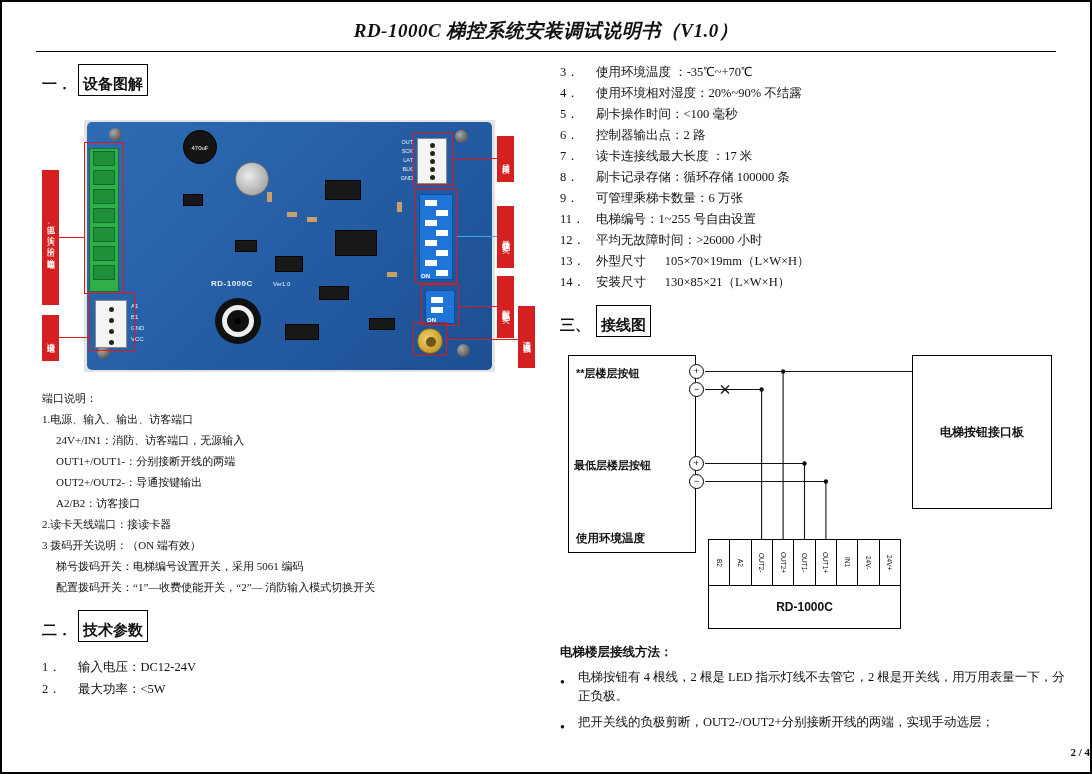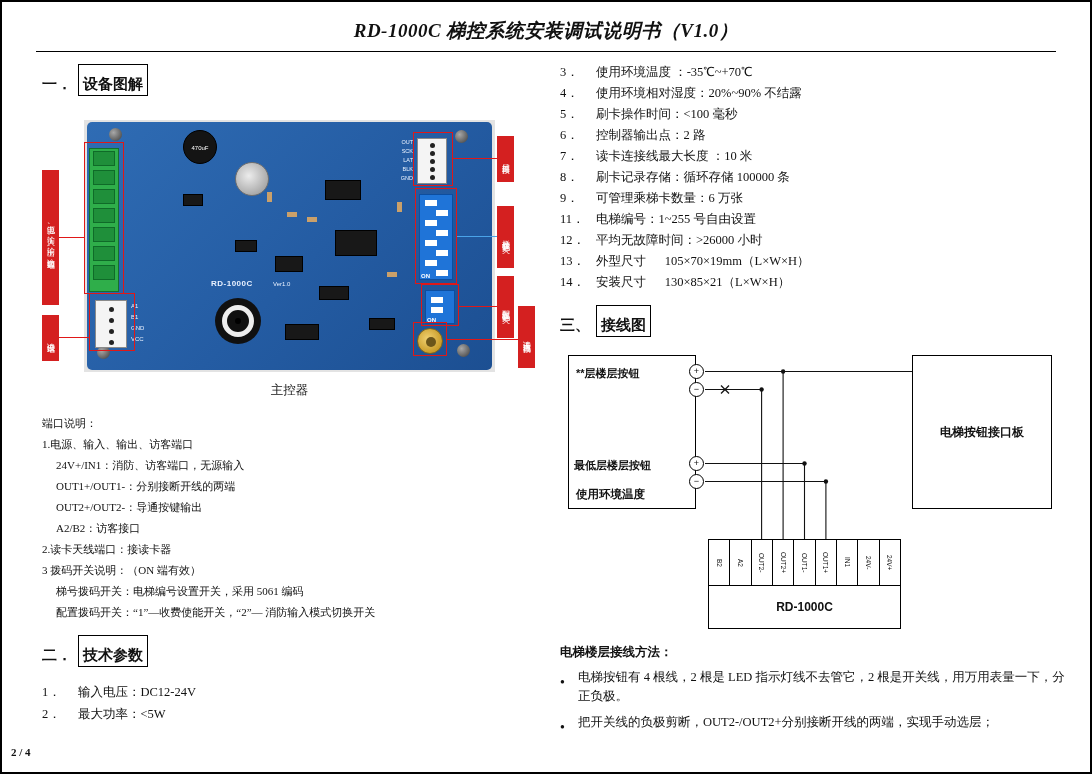--- a/index.html
+++ b/index.html
@@ -73,41 +73,41 @@
   .t-item .num { width:36px; flex:0 0 auto; }
   .t-item .txt { flex:1; white-space:pre-wrap; }
   .tech-right { margin-top:4px; font-size:12.5px; }
   .tech-right .t-item { line-height:21px; }
 
   
   .wd { position:relative; width:505px; height:285px; margin-top:12px;
         font-family:"Liberation Sans",sans-serif; }
   .wires { position:absolute; left:0; top:0; }
   .wd-box { position:absolute; border:1px solid #000; background:#fff; }
-  .wd-left  { left:8px;  top:6px;  width:128px; height:154px; }
+  .wd-left  { left:8px;  top:6px;  width:128px; height:198px; }
   .wd-right { left:352px; top:6px; width:140px; height:154px; display:flex; align-items:center; justify-content:center;
               font:bold 12px "Liberation Sans",sans-serif; }
   .wd-lbl { position:absolute; font:bold 11px "Liberation Sans",sans-serif; }
   .pm { position:absolute; width:15px; height:15px; border:1px solid #000; border-radius:50%; background:#fff;
         font:9px/13px "Liberation Sans",sans-serif; text-align:center; z-index:2; }
   .wd-ctrl { left:148px; top:190px; width:193px; height:90px; }
   .term-row { display:flex; height:46px; border-bottom:1px solid #000; }
   .term { flex:1; border-right:1px solid #000; display:flex; align-items:center; justify-content:center;
           writing-mode:vertical-rl; text-orientation:mixed; font-size:6.5px; }
   .term:last-child { border-right:none; }
   .ctrl-name { height:42px; display:flex; align-items:center; justify-content:center;
                font:bold 12px "Liberation Sans",sans-serif; }
 
   .method { margin-top:10px; }
   .method-head { font:bold 12.5px "Liberation Sans",sans-serif; }
   .bullet { display:flex; margin-top:7px; font-size:12.5px; line-height:19px; }
   .bullet .mark { flex:0 0 18px; font-size:8px; padding-top:4px; }
   .bullet .btxt { flex:1; }
 
-  .footer { position:absolute; left:9px; right:0; bottom:14px; text-align:left;
+  .footer { position:absolute; left:0; right:0; bottom:14px; text-align:right;
             font:bold 11px "Liberation Serif",serif; }
 </style>
 </head>
 <body>
 
 <div class="page">
 
   <div class="doc-title">RD-1000C 梯控系统安装调试说明书（V1.0）</div>
   <hr class="title-rule">
 
@@ -224,21 +224,20 @@
       <div class="lead" style="left:405px;top:219px;width:71px"></div>
 
       <div class="vlabel" style="left:0;top:50px;height:135px">电源、输入、输出、访客端口</div>
       <div class="vlabel" style="left:0;top:195px;height:46px">读卡端口</div>
       <div class="vlabel" style="left:455px;top:16px;height:46px">扩展接口</div>
       <div class="vlabel" style="left:455px;top:86px;height:62px">梯号拨码开关</div>
       <div class="vlabel" style="left:455px;top:156px;height:62px">配置拨码开关</div>
       <div class="vlabel" style="left:476px;top:186px;height:62px">读卡天线接口</div>
     </div>
 
-    <div class="fig-caption">主控器</div>
 
     <div class="port-desc">
       <div class="pd-line">端口说明：</div>
       <div class="pd-line">1.电源、输入、输出、访客端口</div>
       <div class="pd-line ind">24V+/IN1：消防、访客端口，无源输入</div>
       <div class="pd-line ind">OUT1+/OUT1-：分别接断开线的两端</div>
       <div class="pd-line ind">OUT2+/OUT2-：导通按键输出</div>
       <div class="pd-line ind">A2/B2：访客接口</div>
       <div class="pd-line">2.读卡天线端口：接读卡器</div>
       <div class="pd-line">3 拨码开关说明：（ON 端有效）</div>
@@ -276,21 +275,21 @@
       <div class="t-item">
           <span class="num">5．</span>
           <span class="txt">刷卡操作时间：&lt;100 毫秒</span>
         </div>
       <div class="t-item">
           <span class="num">6．</span>
           <span class="txt">控制器输出点：2 路</span>
         </div>
       <div class="t-item">
           <span class="num">7．</span>
-          <span class="txt">读卡连接线最大长度 ：10 米</span>
+          <span class="txt">读卡连接线最大长度 ：17 米</span>
         </div>
       <div class="t-item">
           <span class="num">8．</span>
           <span class="txt">刷卡记录存储：循环存储 100000 条</span>
         </div>
       <div class="t-item">
           <span class="num">9．</span>
           <span class="txt">可管理乘梯卡数量：6 万张</span>
         </div>
       <div class="t-item">

